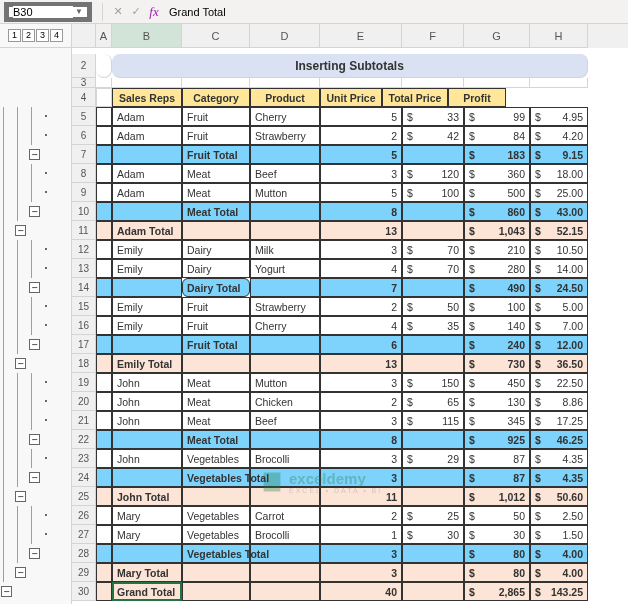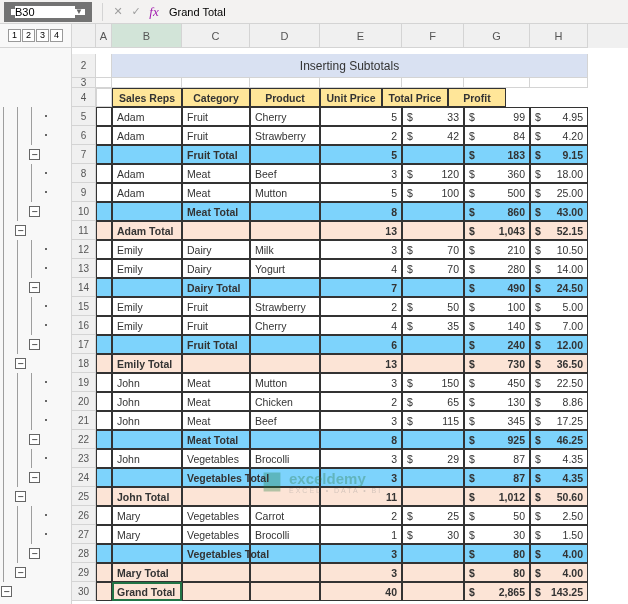--- a/index.html
+++ b/index.html
@@ -1,18 +1,18 @@
 <!DOCTYPE html>
 <html><head>
 <meta charset="utf-8">
 <style>
 * { margin:0; padding:0; box-sizing:border-box; font-family:'Segoe UI',Arial,sans-serif; }
 body { background:#fff; width:628px; height:604px; overflow:hidden; font-size:11px; color:#333; }
 .namebox-bar { display:flex; align-items:center; height:24px; border-bottom:1px solid #d4d4d4; background:#f3f2f1; }
-.namebox { width:88px; height:20px; margin:2px 4px; display:flex; align-items:center; justify-content:space-between; background:#fff; border:7px solid #737373; padding:0 4px; }
+.namebox { width:88px; height:20px; margin:2px 4px; display:flex; align-items:center; justify-content:space-between; background:#fff; border:5px solid #737373; padding:0 4px; }
 .namebox input { border:none; width:60px; font-size:11px; outline:none; }
 .namebox .dd { font-size:8px; color:#666; }
 .fx-sep { width:1px; height:18px; background:#d4d4d4; margin:0 6px; }
 .fx-btn { width:18px; text-align:center; color:#9e9e9e; font-size:11px; }
 .fx-btn.fx { color:#a21caf; font-style:italic; font-family:'Times New Roman',serif; font-size:13px; }
 .formula-input { flex:1; border:none; background:transparent; padding:0 6px; font-size:11px; outline:none; }
 .sheet-area { display:flex; height:580px; }
 .outline-pane { width:72px; border-right:1px solid #d4d4d4; background:#f8f8f8; display:flex; flex-direction:column; }
 .outline-head { height:24px; display:flex; align-items:center; justify-content:center; border-bottom:1px solid #d4d4d4; gap:1px; }
 .outline-head button { width:13px; height:13px; font-size:9px; border:1px solid #999; background:#fff; line-height:11px; text-align:center; padding:0; cursor:pointer; }
@@ -30,21 +30,21 @@
 .rh { width:24px; min-width:24px; background:#f0f0f0; border-right:1px solid #d4d4d4; border-bottom:1px solid #d4d4d4; display:flex; align-items:center; justify-content:center; font-size:10px; color:#555; }
 .c { border-right:1px solid #d4d4d4; border-bottom:1px solid #d4d4d4; display:flex; align-items:center; padding:0 4px; font-size:10.5px; overflow:hidden; white-space:nowrap; }
 .colA { width:16px; min-width:16px; padding:0; }
 .colB { width:70px; min-width:70px; }
 .colC { width:68px; min-width:68px; }
 .colD { width:70px; min-width:70px; }
 .colE { width:82px; min-width:82px; }
 .colF { width:62px; min-width:62px; }
 .colG { width:66px; min-width:66px; }
 .colH { width:58px; min-width:58px; }
-.title-row .c { background:#d9e1f2; font-weight:normal; justify-content:center; font-size:12px; }
+.title-row .c { background:#d9e1f2; font-weight:bold; justify-content:center; font-size:12px;border-radius:8px; }
 .hdr .c { background:#ffe699; font-weight:bold; justify-content:center; border:1px solid #333; }
 .data .c { border:1px solid #333; background:#fff; }
 .subg .c { background:#7dd3fc; border:1px solid #333; font-weight:bold; }
 .subp .c { background:#fce4d6; border:1px solid #333; font-weight:bold; }
 .money { justify-content:space-between; }
 .money .s { }
 .money .v { }
 .num { justify-content:flex-end; }
 .active { outline:2px solid #217346; outline-offset:-2px; }
 .watermark { position:absolute; left:260px; top:470px; opacity:0.33; display:flex; align-items:center; gap:5px; pointer-events:none; }
@@ -429,21 +429,21 @@
           </div>
           <div class="c colH money">
             <span class="s">$</span>
             <span class="v">14.00</span>
           </div>
         </div>
         <div class="r subg">
           <div class="rh">14</div>
           <div class="c colA"></div>
           <div class="c colB"></div>
-          <div class="c colC" style="white-space: nowrap; overflow: visible; z-index: 1;">Dairy Total</div>
+          <div class="c colC" style="white-space: nowrap; overflow: visible; z-index: 1; border-radius: 6px;">Dairy Total</div>
           <div class="c colD"></div>
           <div class="c colE num">7</div>
           <div class="c colF"></div>
           <div class="c colG money">
             <span class="s">$</span>
             <span class="v">490</span>
           </div>
           <div class="c colH money">
             <span class="s">$</span>
             <span class="v">24.50</span>

